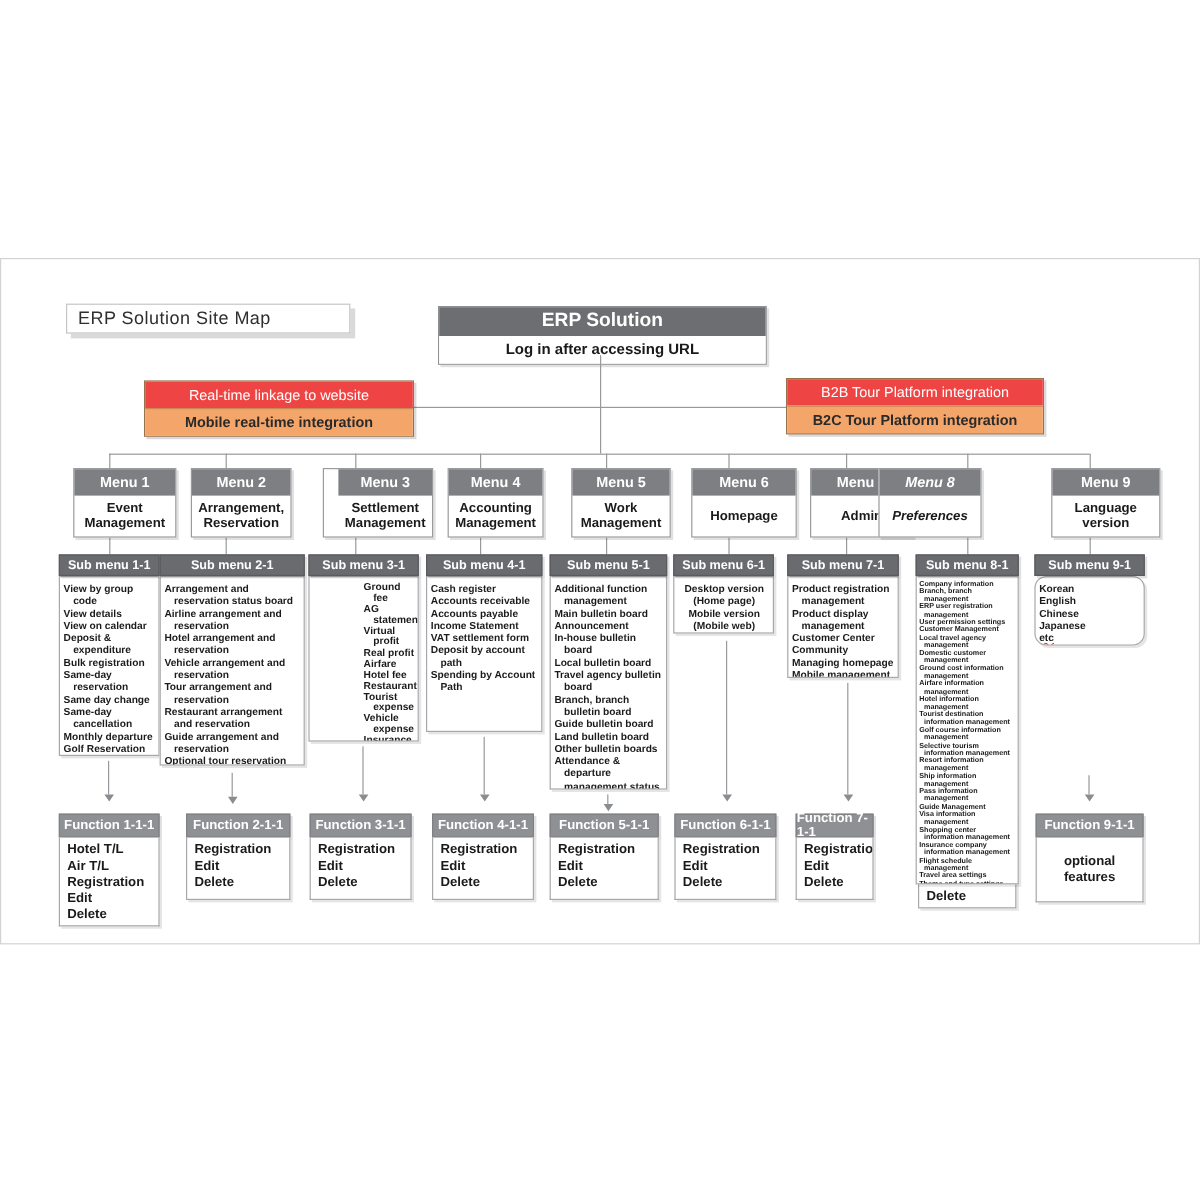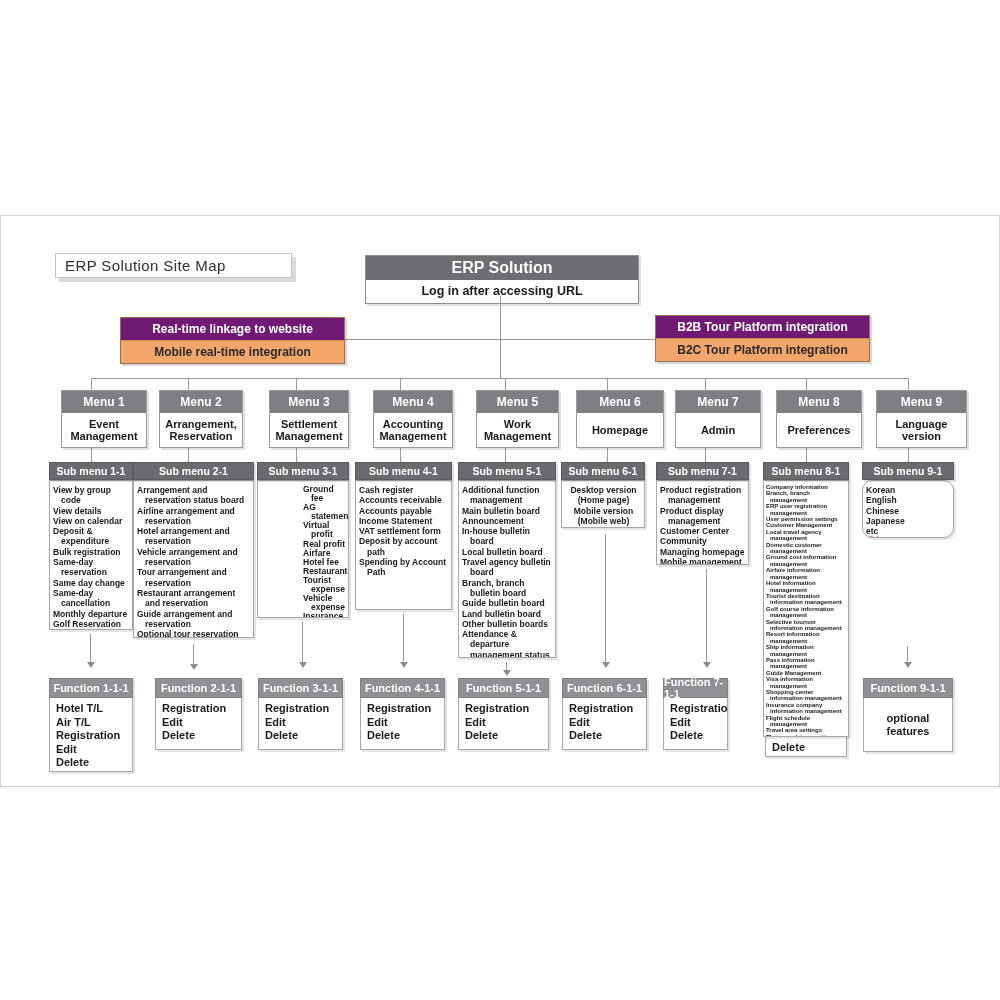--- a/index.html
+++ b/index.html
@@ -19,21 +19,21 @@
     font-size:15px;letter-spacing:.4px;color:#2e2e30;padding:3px 0 0 9px;
   }
   
   .root-box{position:absolute;left:365px;top:255px;width:272px;border:1px solid #8f9093;box-shadow:2px 2px 0 rgba(0,0,0,.12);}
   .root-head{background:#6d6e71;color:#fff;font-weight:bold;font-size:16px;text-align:center;padding:3px 0;}
   .root-body{background:#fff;font-weight:bold;font-size:12.5px;text-align:center;padding:4px 0 5px;}
   
   .intg{border:1px solid #97724d;box-shadow:2px 2px 0 rgba(0,0,0,.15);}
   .intg-left{left:120px;top:317px;width:223px;}
   .intg-right{left:655px;top:315px;width:213px;}
-  .intg .dark{background:#701a75;color:#ffffff;font-weight:bold;font-size:12px;text-align:center;padding:4px 15px;}
+  .intg .dark{background:#ef4444;color:#ffffff;font-weight:normal;font-size:12px;text-align:center;padding:4px 15px;}
   .intg .light{background:#f4a56a;color:#2a2a2a;font-weight:bold;font-size:12px;text-align:center;padding:4px 0;border-top:1px solid #c98a55;}
   
   .hline,.vline{position:absolute;background:#97999c;}
   .hline{height:1px;}
   .vline{width:1px;}
   .varrow{position:absolute;width:1px;background:#97999c;}
   .varrow::after{
     content:"";position:absolute;bottom:-6px;left:-3px;
     border-left:4px solid transparent;border-right:4px solid transparent;border-top:6px solid #8a8c8f;
   }
@@ -41,26 +41,26 @@
   .menu{position:absolute;top:390px;border:1px solid #999b9e;box-shadow:2px 2px 0 rgba(0,0,0,.12);background:#fff;margin-left:12px;}
   .menu-head{background:#7d7f82;color:#fff;font-weight:bold;font-size:12px;text-align:center;height:22px;display:flex;align-items:center;justify-content:center;}
   .menu-body{height:34px;display:flex;align-items:center;justify-content:center;text-align:center;font-weight:bold;font-size:11px;line-height:12.5px;padding:0 2px;}
   
   .sub-head{position:absolute;top:462px;height:18px;background:#696b6e;color:#fff;font-weight:bold;font-size:10.5px;display:flex;align-items:center;justify-content:center;border:1px solid #595b5e;box-shadow:2px 2px 0 rgba(0,0,0,.12);box-sizing:border-box;z-index:4;}
   .sub-list{position:absolute;top:480px;background:#fff;border:1px solid #a6a8ab;box-shadow:2px 2px 0 rgba(0,0,0,.1);box-sizing:border-box;padding:4px 2px 2px 3px;font-weight:bold;font-size:8.5px;line-height:10.3px;overflow:hidden;z-index:3;}
   .sub-list .li{padding-left:8px;text-indent:-8px;}
   
   .m1{left:49px;width:84px;}  .s1{left:49px;width:84px;}
   .m2{left:147px;width:82px;} .s2{left:133px;width:121px;}
-  .m3{left:257px;width:78px;} .s3{left:257px;width:92px;}
+  .m3{left:257px;width:78px;padding-left:12px;} .s3{left:257px;width:92px;}
   .m4{left:361px;width:78px;} .s4{left:355px;width:97px;}
   .m5{left:464px;width:81px;} .s5{left:458px;width:98px;}
   .m6{left:564px;width:86px;} .s6{left:561px;width:84px;}
   .m7{left:663px;width:84px;} .s7{left:656px;width:93px;}
-  .m8{left:764px;width:84px;} .s8{left:763px;width:86px;}
+  .m8{left:720px;width:84px;font-style:italic;} .s8{left:763px;width:86px;}
   .m9{left:864px;width:89px;} .s9{left:862px;width:92px;}
   .sl1{height:150px;} .sl2{height:158px;} .sl3{height:138px;padding-left:45px;} .sl4{height:130px;}
   .sl5{height:178px;} .sl6{height:48px;} .sl7{height:85px;} .sl8{height:257px;font-size:6px;line-height:6.4px;padding:3px 1px 1px 2px;}
   .sl8 .li{padding-left:4px;text-indent:-4px;}
   .sl3{line-height:9.1px;}
   .sl9{height:58px;border-radius:10px;}
   .sl6 .li{text-align:center;padding-left:0;text-indent:0;}
   .sl9 .li:nth-child(5){text-decoration:underline wavy #e0392e;text-decoration-thickness:1px;text-underline-offset:1px;}
   
   .fn-head{position:absolute;top:678px;height:20px;background:#8e9093;color:#fff;font-weight:bold;font-size:11px;display:flex;align-items:center;justify-content:center;border:1px solid #7e8083;box-shadow:2px 2px 0 rgba(0,0,0,.12);box-sizing:border-box;z-index:1;}

